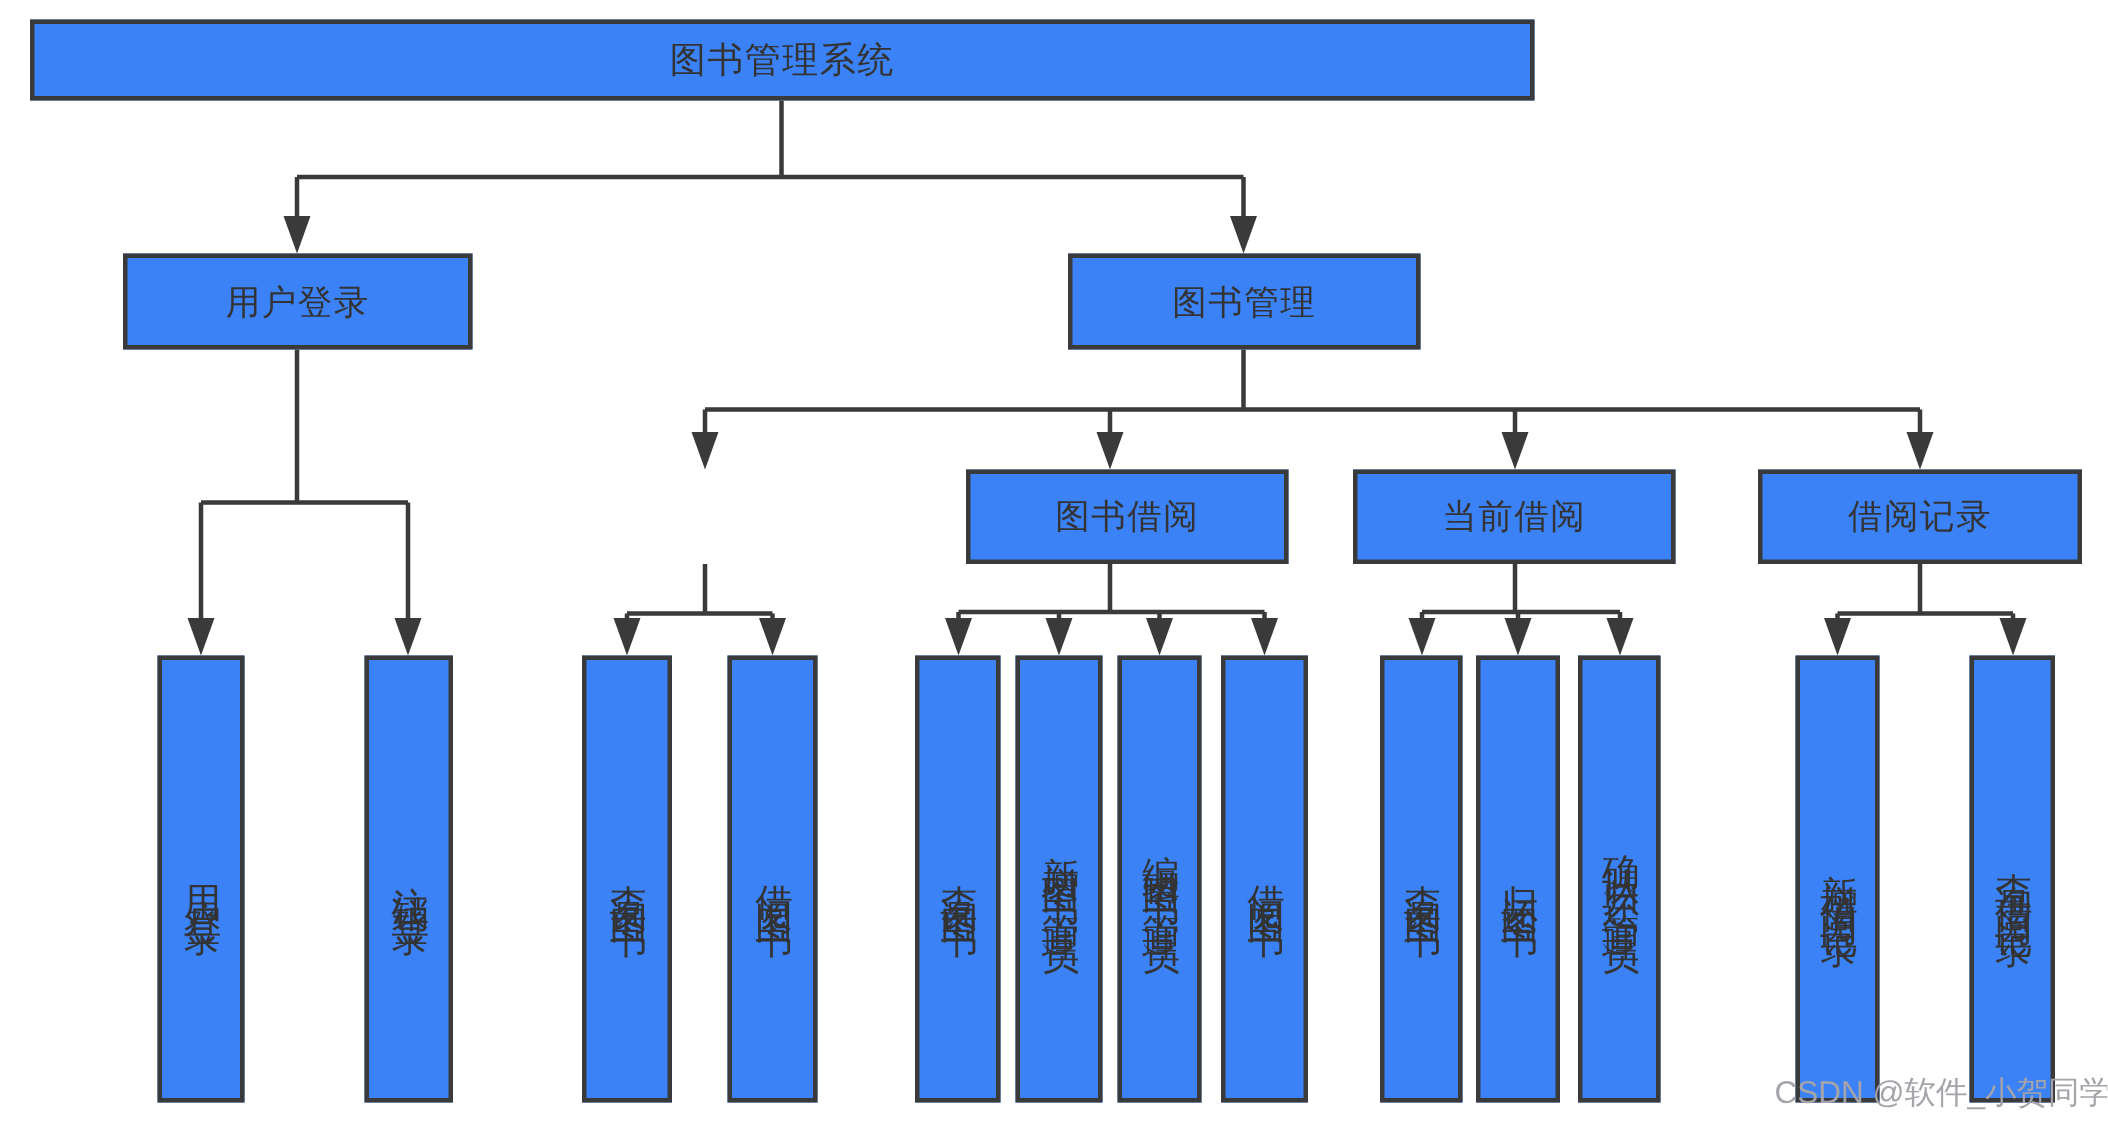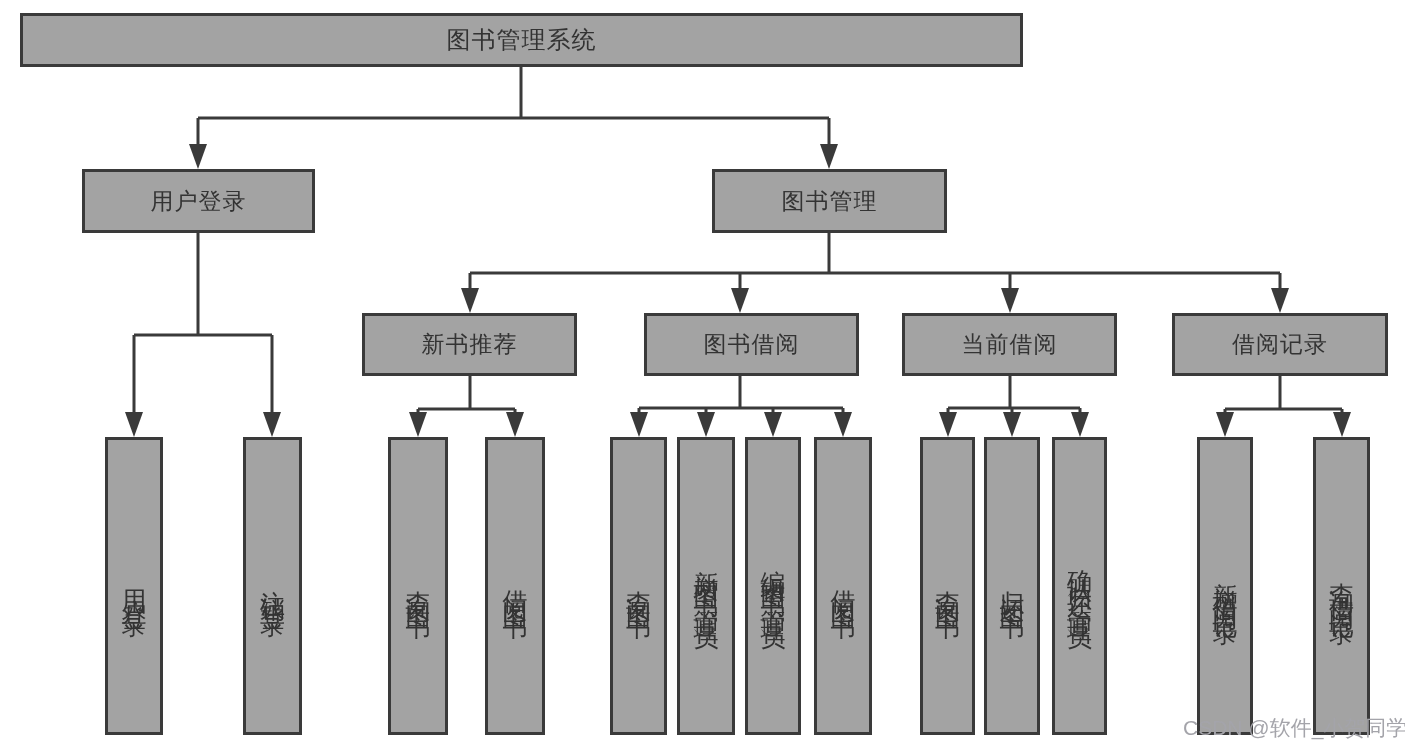--- a/index.html
+++ b/index.html
@@ -13,21 +13,21 @@
   }
   .wires {
     position: absolute;
     left: 0; top: 0;
     z-index: 1;
   }
   .node {
     position: absolute;
     box-sizing: border-box;
     border: 3px solid #3a3a3a;
-    background: #a3a3a3;
+    background: #3b82f6;
     color: #333333;
     display: flex;
     align-items: center;
     justify-content: center;
     z-index: 2;
   }
   .node.h { font-size: 23px; letter-spacing: 1px; }
   .node.root { font-size: 24px; }
   .node.v {
     font-size: 25px;
@@ -98,23 +98,20 @@
     <span>图书管理系统</span>
   </div>
 
   <div class="node h" style="left:82px; top:169px; width:233px; height:64px;">
     <span>用户登录</span>
   </div>
   <div class="node h" style="left:712px; top:169px; width:235px; height:64px;font-family:Liberation Mono, monospace;">
     <span>图书管理</span>
   </div>
 
-  <div class="node h" style="left:362px; top:313px; width:215px; height:63px;">
-    <span>新书推荐</span>
-  </div>
   <div class="node h" style="left:644px; top:313px; width:215px; height:63px;">
     <span>图书借阅</span>
   </div>
   <div class="node h" style="left:902px; top:313px; width:215px; height:63px;align-items:center;">
     <span>当前借阅</span>
   </div>
   <div class="node h" style="left:1172px; top:313px; width:216px; height:63px;">
     <span>借阅记录</span>
   </div>
 

